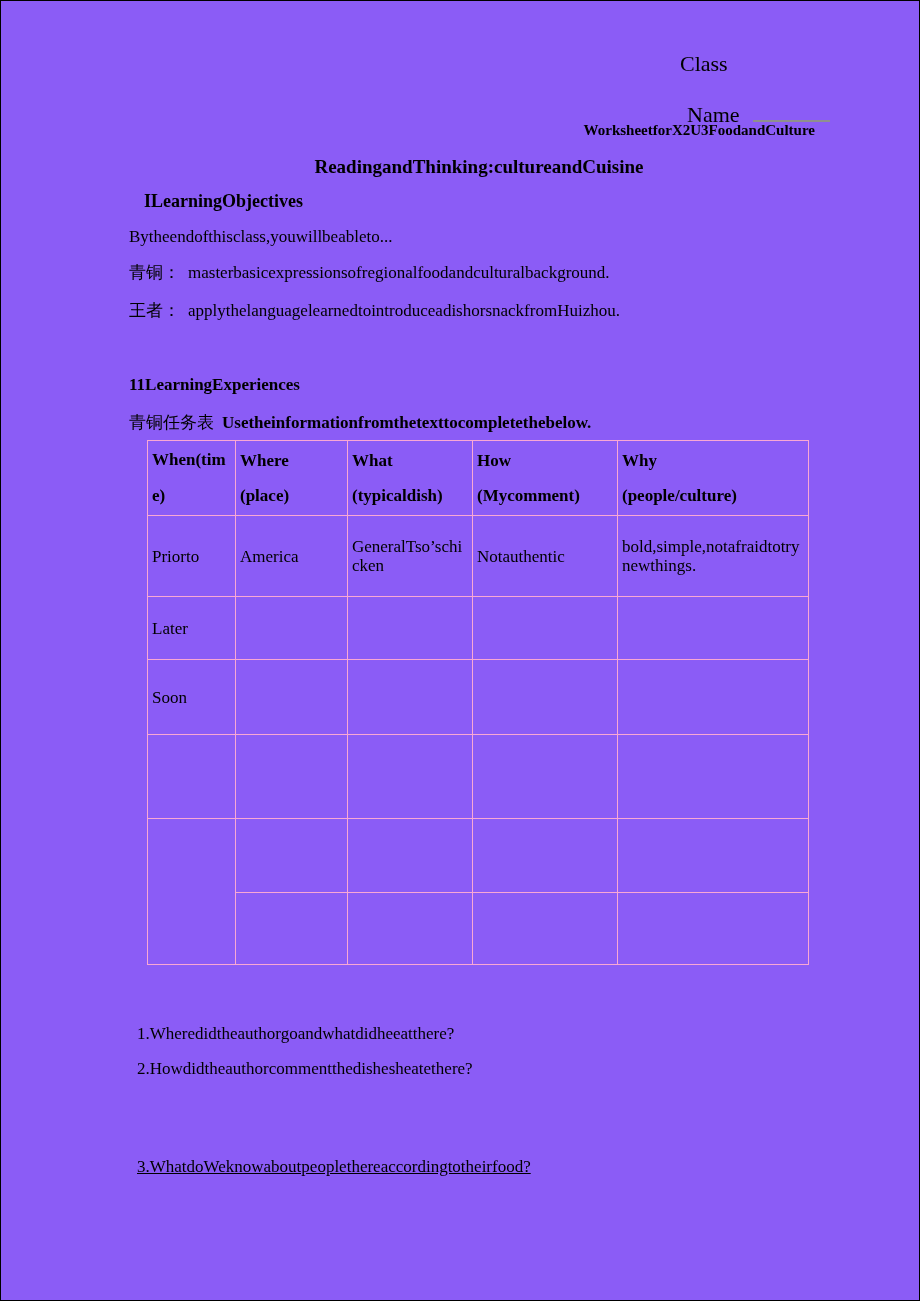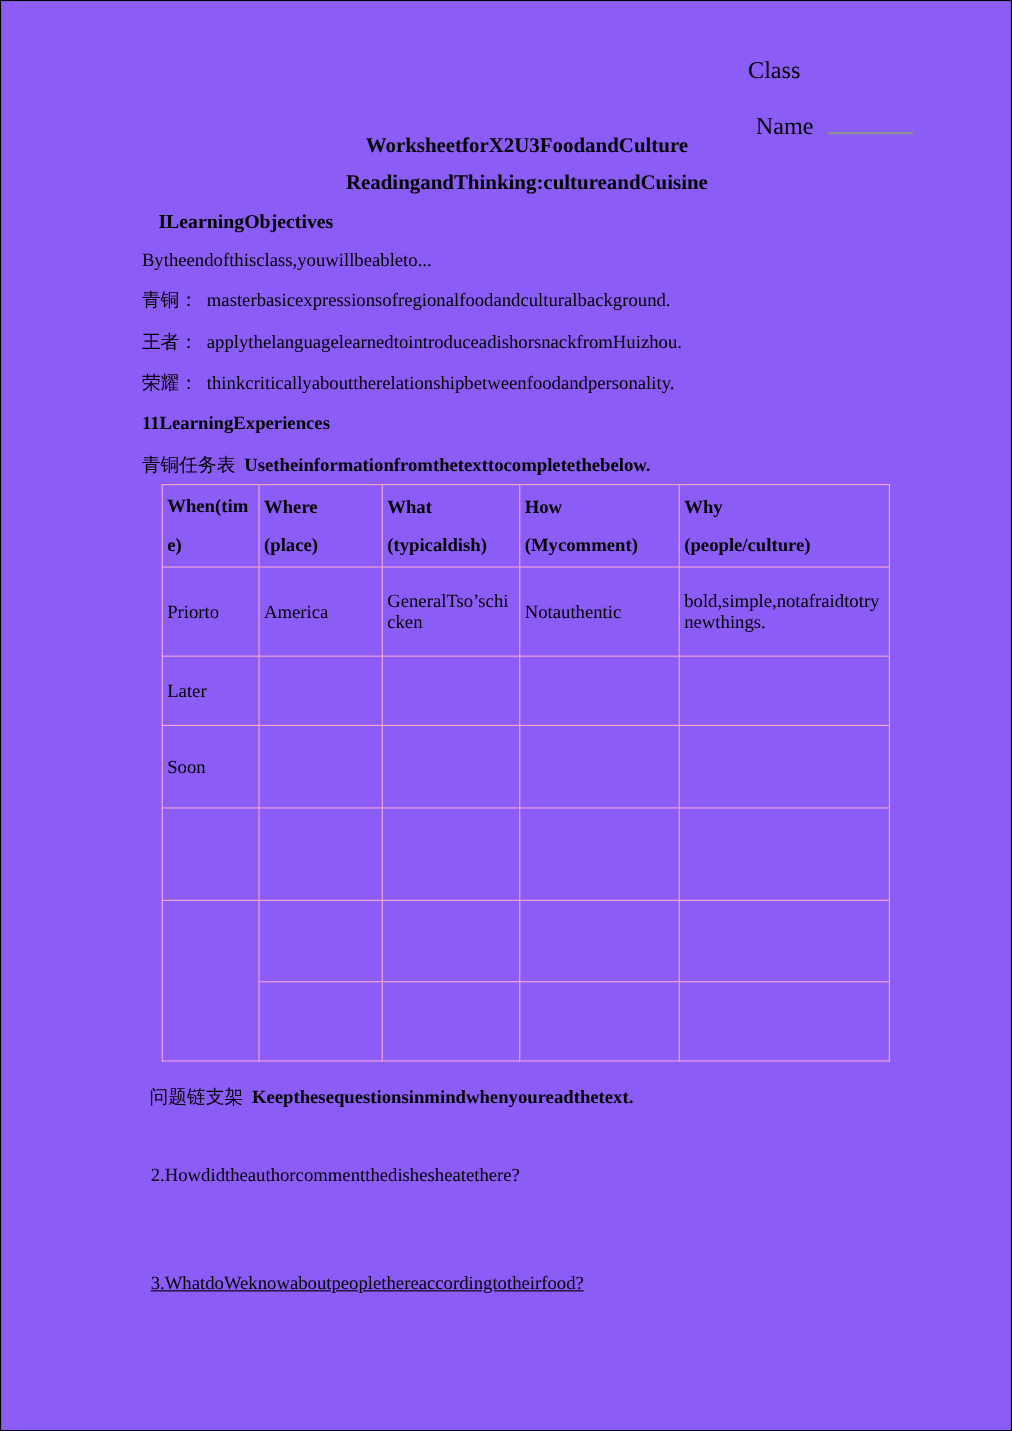--- a/index.html
+++ b/index.html
@@ -12,21 +12,21 @@
     color:#000;
     overflow:hidden;
   }
   .abs{position:absolute;white-space:nowrap;}
   .class-line{left:679px;top:50px;font-size:22px;}
   .name-line{left:686px;top:99px;font-size:22px;}
   .name-underline{
     display:inline-block;width:77px;height:20px;
     margin-left:13px;border-bottom:2px solid #8f8f8f;
   }
-  .title{left:130px;top:121px;width:696px;text-align:center;font-size:19px;font-weight:bold;}
+  .title{left:118px;top:121px;width:696px;text-align:right;font-size:15px;font-weight:bold;}
   .subtitle{left:130px;top:155px;width:696px;text-align:center;font-size:19px;font-weight:bold;}
   .h-obj{left:143px;top:190px;font-size:18px;font-weight:bold;}
   .intro{left:128px;top:226px;font-size:17px;}
   .obj{left:128px;font-size:17px;}
   .obj-1{top:260px;} .obj-2{top:298px;} .obj-3{top:336px;}
   .obj .lvl{margin-right:8px;}
   .h-exp{left:128px;top:374px;font-size:17px;font-weight:bold;}
   .task-line{left:128px;top:410px;font-size:17px;}
   .task-line .task-text{font-weight:bold;margin-left:8px;}
 
@@ -68,23 +68,20 @@
   <div class="abs subtitle">ReadingandThinking:cultureandCuisine</div>
 
   <div class="abs h-obj">ILearningObjectives</div>
   <div class="abs obj obj-1">
     <span class="lvl">青铜：</span><span>masterbasicexpressionsofregionalfoodandculturalbackground.</span>
   </div>
 
   <div class="abs intro">Bytheendofthisclass,youwillbeableto...</div>
   <div class="abs obj obj-2">
     <span class="lvl">王者：</span><span>applythelanguagelearnedtointroduceadishorsnackfromHuizhou.</span>
-  </div>
-  <div class="abs obj obj-3">
-    <span class="lvl">荣耀：</span><span>thinkcriticallyabouttherelationshipbetweenfoodandpersonality.</span>
   </div>
 
   <div class="abs h-exp">11LearningExperiences</div>
 
   <div class="abs task-line">
     <span>青铜任务表</span><span class="task-text">Usetheinformationfromthetexttocompletethebelow.</span>
   </div>
 
   <table class="grid">
     <colgroup>
@@ -154,20 +151,18 @@
     </tr>
     <tr class="r-6">
       <td class="dc"></td>
       <td class="dc"></td>
       <td class="dc"></td>
       <td class="dc"></td>
     </tr>
   </tbody>
     </table>
 
-  <div class="abs scaffold-line">
-    <span>问题链支架</span><span class="scaffold-text">Keepthesequestionsinmindwhenyoureadthetext.</span>
-  </div>
 
+  <div class="abs q q-1">1.Wheredidtheauthorgoandwhatdidheeatthere?</div>
   <div class="abs q q-2">2.Howdidtheauthorcommentthedishesheatethere?</div>
   <div class="abs q q-3">3.WhatdoWeknowaboutpeoplethereaccordingtotheirfood?</div>
 
 </div>
 
 </body></html>

